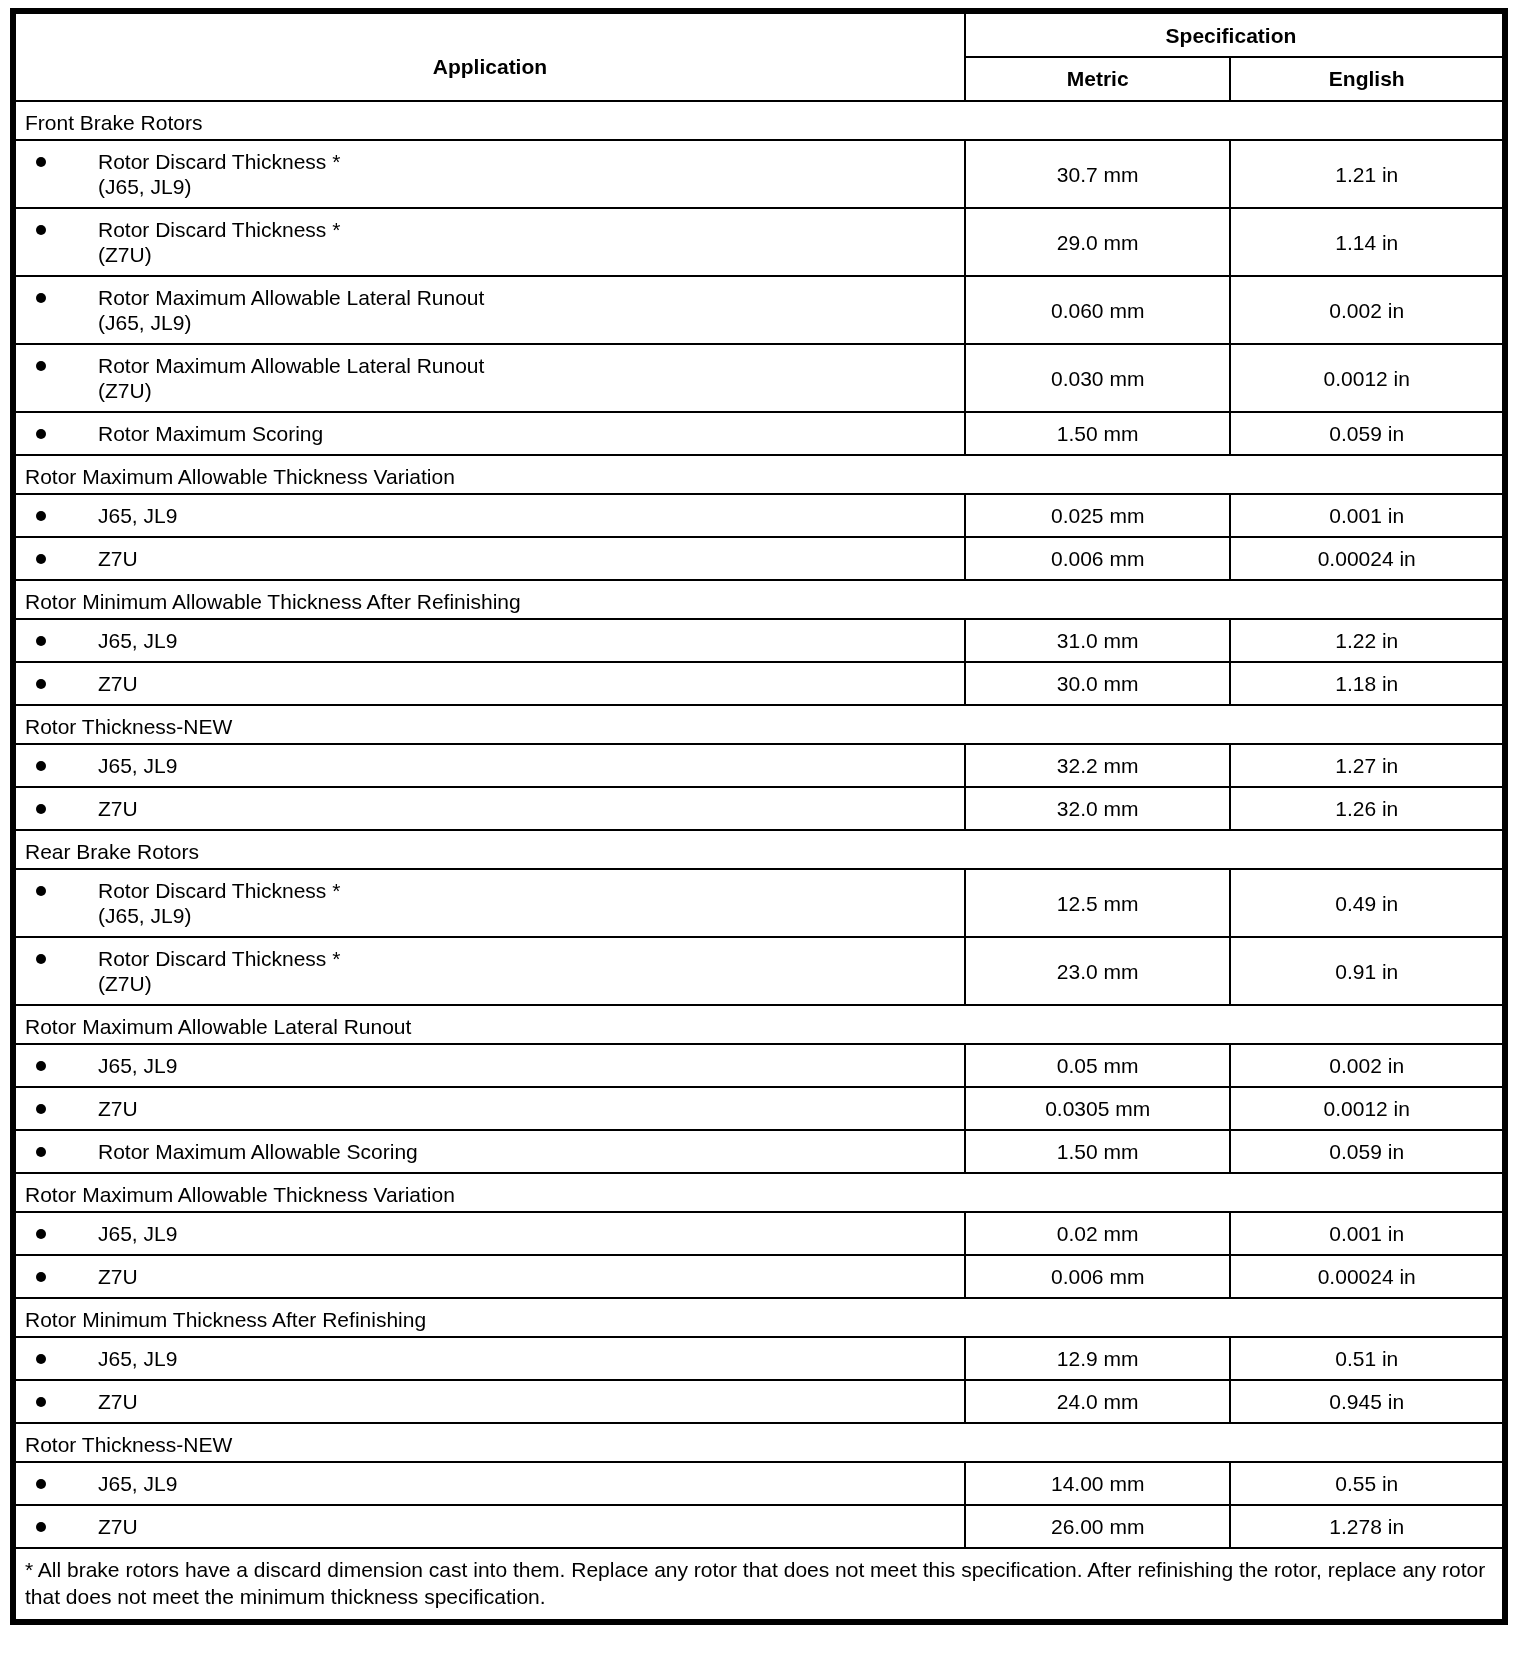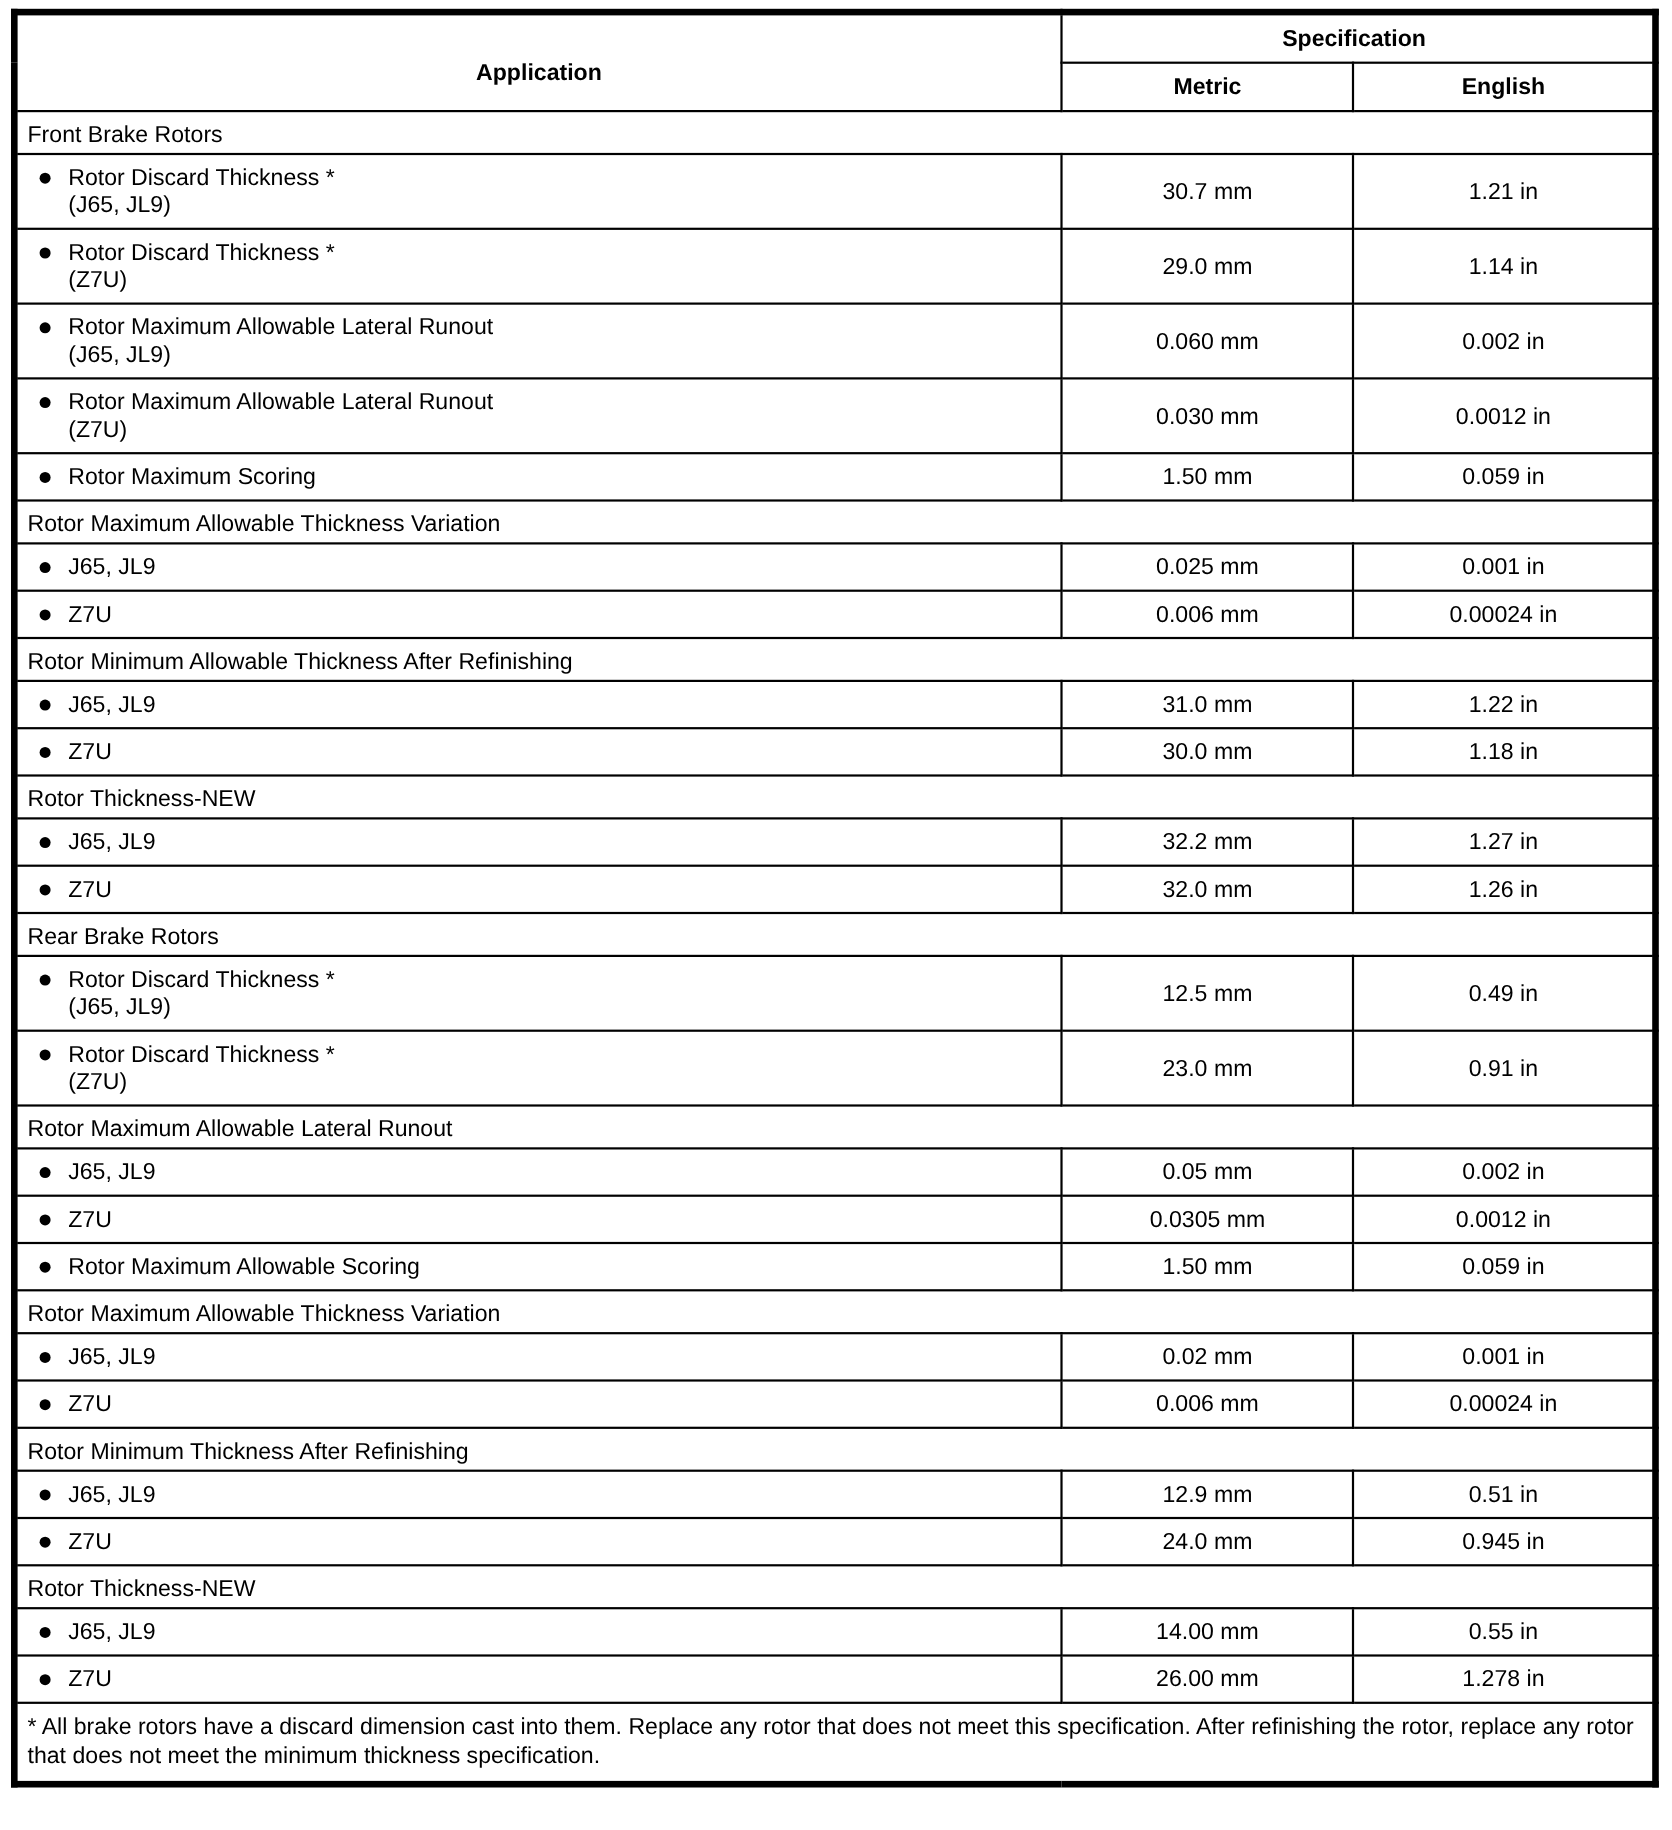--- a/index.html
+++ b/index.html
@@ -51,21 +51,21 @@
     align-items: flex-start;
   }
   .bullet {
     flex: 0 0 auto;
     width: 10px;
     height: 10px;
     margin: 8px 16px 0 0;
     background: #000;
     border-radius: 50%;
   }
-  .app-text { line-height: 25px; }
+  .app-text { line-height: 25px; margin-left: 36px; }
   td.val-cell {
     text-align: center;
     vertical-align: middle;
     padding: 8px 4px;
     line-height: 25px;
   }
   td.footnote-cell {
     padding: 7px 9px 9px 9px;
     line-height: 27px;
     text-align: left;

